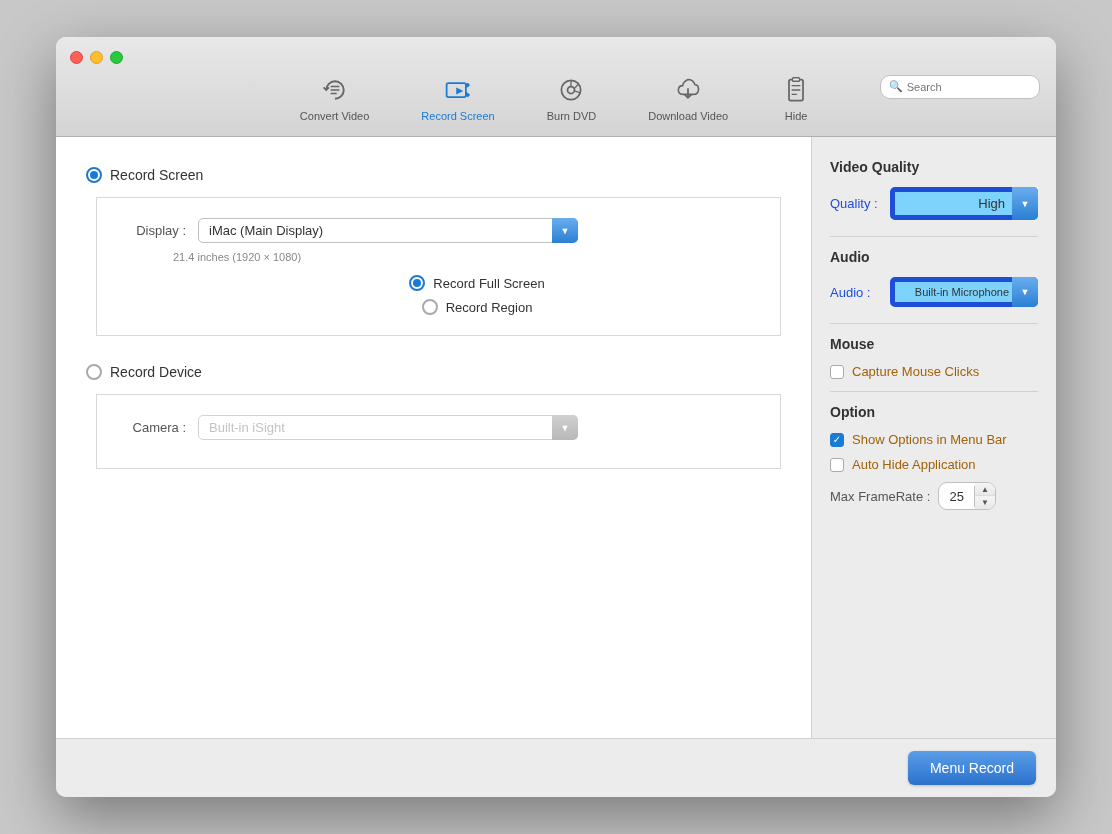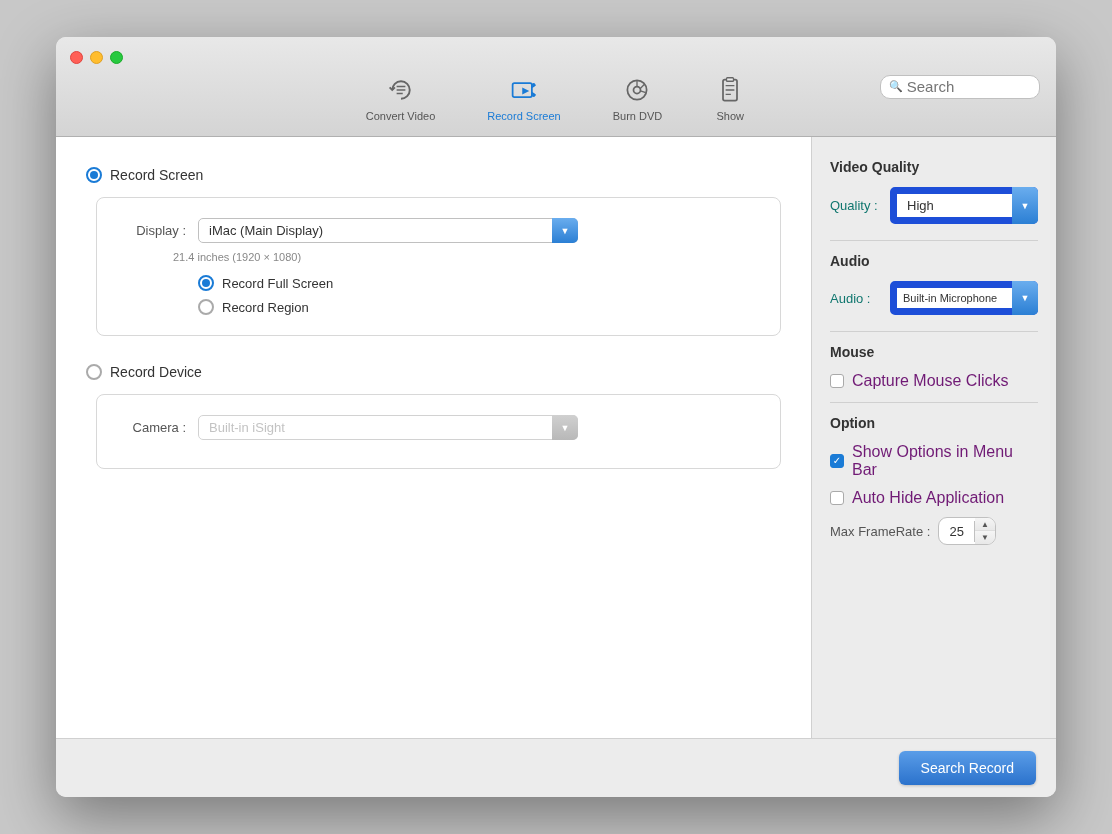--- a/index.html
+++ b/index.html
@@ -103,21 +103,21 @@
       display: flex;
       align-items: center;
       padding: 0 8px;
       gap: 4px;
     }
 
     .search-box input {
       border: none;
       outline: none;
       background: transparent;
-      font-size: 15px;
+      font-size: 11px;
       color: #888;
       width: 100%;
     }
 
     .search-icon-char {
       color: #aaa;
       font-size: 11px;
     }
 
     
@@ -175,21 +175,21 @@
 
     .section-label {
       font-size: 14px;
       color: #333;
       font-weight: 500;
     }
 
     
     .card {
       border: 1px solid #d8d8d8;
-      border-radius: 8px;
+      border-radius: 0;
       padding: 20px 24px;
       margin-left: 10px;
     }
 
     .field-row {
       display: flex;
       align-items: center;
       gap: 12px;
       margin-bottom: 8px;
     }
@@ -245,20 +245,21 @@
       color: #888;
       margin-left: 52px;
       margin-bottom: 12px;
     }
 
     .radio-options {
       margin-left: 77px;
       display: flex;
       flex-direction: column;
       gap: 8px;
+      align-items: center;
     }
 
     .radio-option {
       display: flex;
       align-items: center;
       gap: 8px;
       cursor: pointer;
       font-size: 13px;
       color: #333;
     }
@@ -282,40 +283,41 @@
 
     .sidebar-field-row {
       display: flex;
       align-items: center;
       gap: 8px;
       margin-bottom: 16px;
     }
 
     .sidebar-field-label {
       font-size: 13px;
-      color: #0f766e;
+      color: #1d4ed8;
       width: 52px;
       flex-shrink: 0;
     }
 
     .sidebar-select-wrap {
       position: relative;
       flex: 1;
     }
 
     .sidebar-select {
       appearance: none;
-      background: #ffffff;
-      border: 7px solid #1d4ed8;
+      background: #7dd3fc;
+      border: 5px solid #1d4ed8;
       border-radius: 5px;
       padding: 4px 28px 4px 10px;
       font-size: 13px;
       color: #333;
       cursor: pointer;
       width: 100%;
+      text-align: right;
     }
 
     .divider {
       height: 1px;
       background: #d0d0d0;
       margin: 12px 0;
     }
 
     .checkbox-row {
       display: flex;
@@ -343,22 +345,22 @@
     }
 
     .checkbox.checked::after {
       content: '✓';
       color: white;
       font-size: 10px;
       line-height: 1;
     }
 
     .checkbox-label {
-      font-size: 16px;
-      color: #701a75;
+      font-size: 13px;
+      color: #a16207;
     }
 
     .framerate-row {
       display: flex;
       align-items: center;
       gap: 8px;
     }
 
     .framerate-label {
       font-size: 13px;
@@ -480,32 +482,42 @@
             <circle cx="16" cy="16" r="11" stroke="#666" stroke-width="2" fill="none"></circle>
             <circle cx="16" cy="16" r="4" stroke="#666" stroke-width="2" fill="none"></circle>
             <line x1="16" y1="5" x2="16" y2="12" stroke="#666" stroke-width="1.5"></line>
             <line x1="24.5" y1="9.5" x2="19.5" y2="14.5" stroke="#666" stroke-width="1.5"></line>
             <line x1="26" y1="19" x2="20" y2="17" stroke="#666" stroke-width="1.5"></line>
           </svg>
         </div>
         <span>Burn DVD</span>
       </div>
 
+      <div class="toolbar-item">
+        <div class="icon-wrap">
+          <svg class="icon-svg" viewBox="0 0 32 32" fill="none">
+            <path d="M16 4 Q22 4 24 10 Q28 10 28 15 Q28 21 22 21 L10 21 Q5 21 5 16 Q5 11 10 11 Q10 7 16 4Z" stroke="#666" stroke-width="1.8" fill="none"></path>
+            <line x1="16" y1="14" x2="16" y2="24" stroke="#666" stroke-width="2"></line>
+            <polyline points="12,21 16,25 20,21" stroke="#666" stroke-width="2" fill="none"></polyline>
+          </svg>
+        </div>
+        <span>Download Video</span>
+      </div>
 
       <div class="toolbar-item">
         <div class="icon-wrap">
           <svg class="icon-svg" viewBox="0 0 32 32" fill="none">
             <rect x="8" y="4" width="16" height="24" rx="2" stroke="#666" stroke-width="2" fill="none"></rect>
             <line x1="11" y1="11" x2="21" y2="11" stroke="#666" stroke-width="1.5"></line>
             <line x1="11" y1="16" x2="21" y2="16" stroke="#666" stroke-width="1.5"></line>
             <line x1="11" y1="21" x2="17" y2="21" stroke="#666" stroke-width="1.5"></line>
             <rect x="12" y="2" width="8" height="4" rx="1" stroke="#666" stroke-width="1.5" fill="#ececec"></rect>
           </svg>
         </div>
-        <span>Show</span>
+        <span>Hide</span>
       </div>
     </div>
 
     <div class="search-box">
       <span class="search-icon-char">🔍</span>
       <input type="text" placeholder="Search" style="">
     </div>
   </div>
 
   <div class="main-area">
@@ -620,15 +632,15 @@
             <button class="stepper-btn">▲</button>
             <button class="stepper-btn">▼</button>
           </div>
         </div>
       </div>
 
     </div>
   </div>
 
   <div class="bottom-bar">
-    <button class="start-record-btn">Search Record</button>
+    <button class="start-record-btn">Menu Record</button>
   </div>
 </div>
 
 </body></html>

